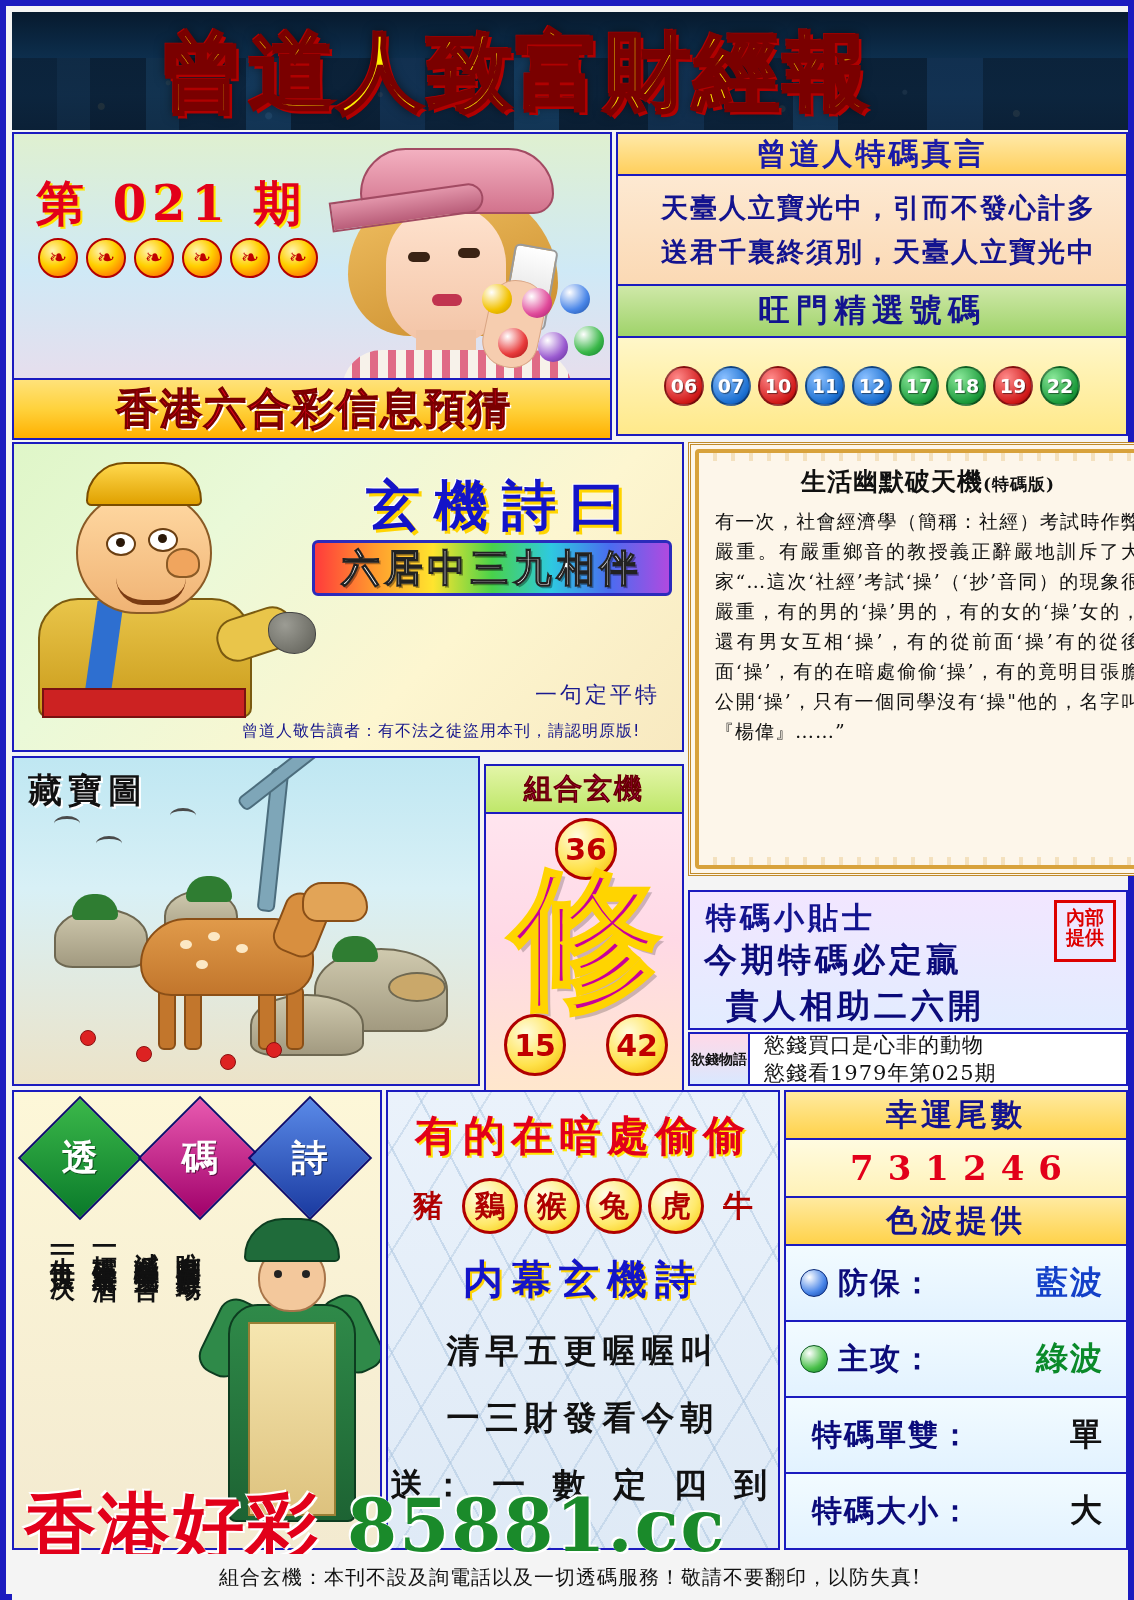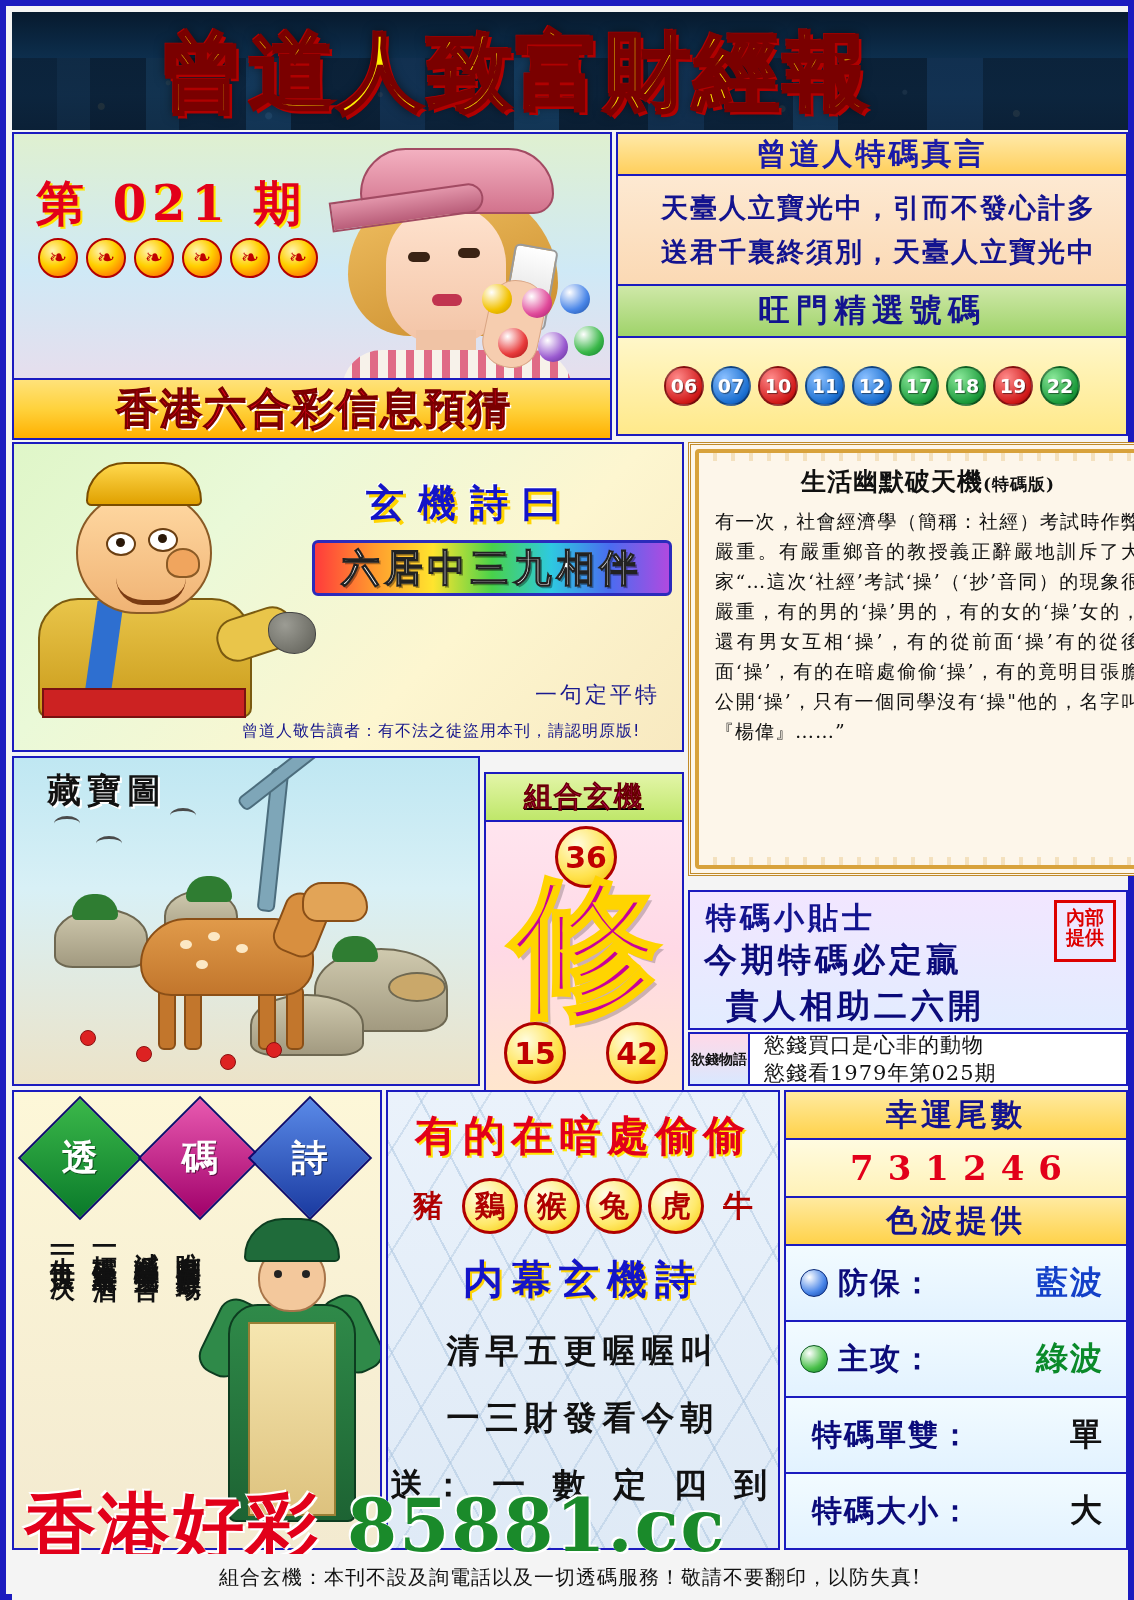--- a/index.html
+++ b/index.html
@@ -184,23 +184,22 @@
   .om-belt{position:absolute;left:22px;top:226px;width:200px;height:26px;background:#c22;
      border:2px solid #7a1111;}
   .om-arm{position:absolute;left:196px;top:150px;width:74px;height:40px;
      background:#e9c54a;border:2px solid #7a5a10;border-radius:20px;transform:rotate(-18deg);}
   .om-rock{position:absolute;left:248px;top:150px;width:46px;height:40px;
      background:radial-gradient(circle at 35% 30%,#9c9c94,#5d5d55);border-radius:40% 50% 45% 55%;
      border:1px solid #444;}
   .poem-title{
     position:absolute;left:352px;top:26px;
     font-family:Liberation Serif, serif;font-weight:bold;
-    font-size:38px;letter-spacing:14px;color:#1414c8;
+    font-size:54px;letter-spacing:14px;color:#1414c8;
     text-shadow:3px 3px 0 #ffd400,-1px -1px 0 #fff;
-    margin-top:8px;
   }
   .poem-line{
     position:absolute;left:298px;top:96px;width:360px;height:56px;
     background:linear-gradient(90deg,#ff3b3b,#ff9a2e,#ffe42e,#49d24a,#2ec9e0,#4a6cf0,#b04ae0);
     border:3px solid #2b2bbb;border-radius:6px;box-sizing:border-box;
     display:flex;align-items:center;justify-content:center;
     font-family:"DejaVu Serif","Liberation Serif",serif;font-weight:bold;
     font-size:38px;letter-spacing:5px;color:#fff;
     -webkit-text-stroke:1px #222;text-shadow:2px 2px 0 rgba(0,0,0,.35);
   }
@@ -236,21 +235,21 @@
   
   .row4{position:absolute;left:6px;top:750px;width:1116px;height:330px;}
   .treasure{
     position:absolute;left:0;top:0;width:468px;height:330px;
     background:linear-gradient(180deg,#bfe7f2 0%,#d8f0f6 40%,#ece3c8 100%);
     border:2px solid #1b1bbf;box-sizing:border-box;overflow:hidden;
   }
   .tz-label{
     position:absolute;left:14px;top:10px;
     font-family:"DejaVu Serif","Liberation Serif",serif;font-weight:bold;font-size:34px;
-    color:#111;letter-spacing:6px;text-shadow:2px 2px 0 #fff;margin-left:19px;
+    color:#111;letter-spacing:6px;text-shadow:2px 2px 0 #fff;
   }
   .deer{position:absolute;left:96px;top:130px;width:250px;height:140px;}
   .deer-body{position:absolute;left:30px;top:30px;width:170px;height:74px;
      background:linear-gradient(180deg,#e09a4a,#c2762c);border-radius:60px 50px 40px 40px;
      border:2px solid #8a4f17;}
   .deer-spot{position:absolute;width:12px;height:9px;background:#fce8c4;border-radius:50%;}
   .deer-neck{position:absolute;left:168px;top:6px;width:42px;height:58px;
      background:#d88f3f;transform:rotate(22deg);border:2px solid #8a4f17;border-radius:16px;}
   .deer-head{position:absolute;left:192px;top:-6px;width:62px;height:36px;
      background:#e2a457;border-radius:24px 30px 18px 18px;border:2px solid #8a4f17;}
@@ -258,23 +257,23 @@
   .rock{position:absolute;background:linear-gradient(180deg,#cfc9ae,#a29a80);
      border:2px solid #6e6852;border-radius:50% 50% 20% 20%;}
   .bush{position:absolute;width:46px;height:26px;background:#2f7d32;border-radius:24px 24px 6px 6px;}
   .branch{position:absolute;left:250px;top:10px;width:14px;height:140px;background:#7ea6b8;
      border:2px solid #4c6d7d;border-radius:6px;transform:rotate(6deg);}
   .branch2{position:absolute;left:216px;top:8px;width:100px;height:12px;background:#7ea6b8;
      border:2px solid #4c6d7d;border-radius:6px;transform:rotate(-38deg);}
   .bird{position:absolute;width:26px;height:12px;border-top:3px solid #4a4a4a;border-radius:50%;}
   .cherry{position:absolute;width:14px;height:14px;background:#d22;border-radius:50%;border:1px solid #8a1111;}
   .combo{
-    position:absolute;left:472px;top:16px;width:200px;height:351px;
+    position:absolute;left:472px;top:8px;width:200px;height:351px;
     background:linear-gradient(180deg,#ffe9f2 0%,#ffd9e6 50%,#ffe9c9 100%);
-    border:2px solid #1b1bbf;box-sizing:border-box;overflow:hidden;text-decoration:underline;
+    border:2px solid #1b1bbf;box-sizing:border-box;overflow:hidden;
   }
   .combo-title{
     height:46px;background:linear-gradient(180deg,#e3f5a8,#bfe76a);
     display:flex;align-items:center;justify-content:center;
     font-family:"DejaVu Serif","Liberation Serif",serif;font-weight:bold;font-size:28px;
     color:#c2006b;letter-spacing:2px;-webkit-text-stroke:.5px #600;
     border-bottom:2px solid #1b1bbf;
   }
   .combo-ball{
     position:absolute;width:62px;height:62px;border-radius:50%;

